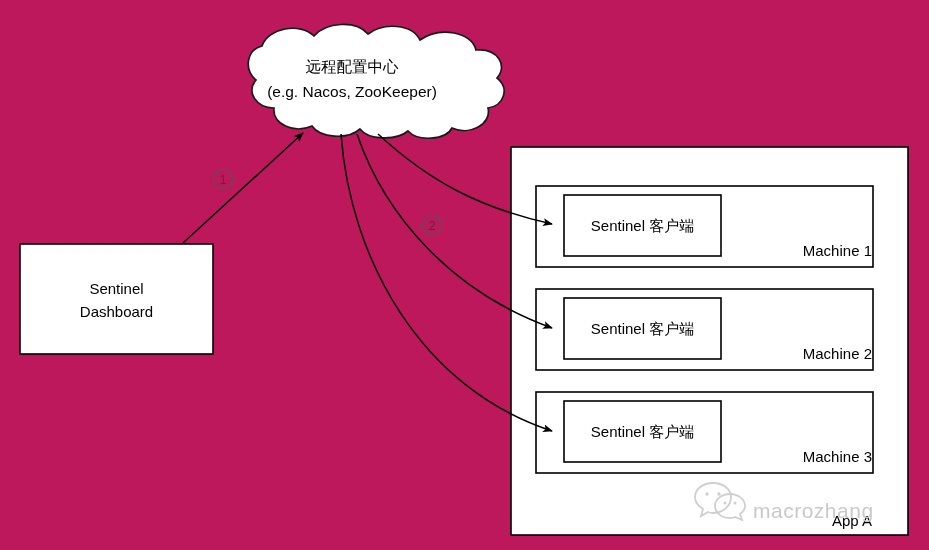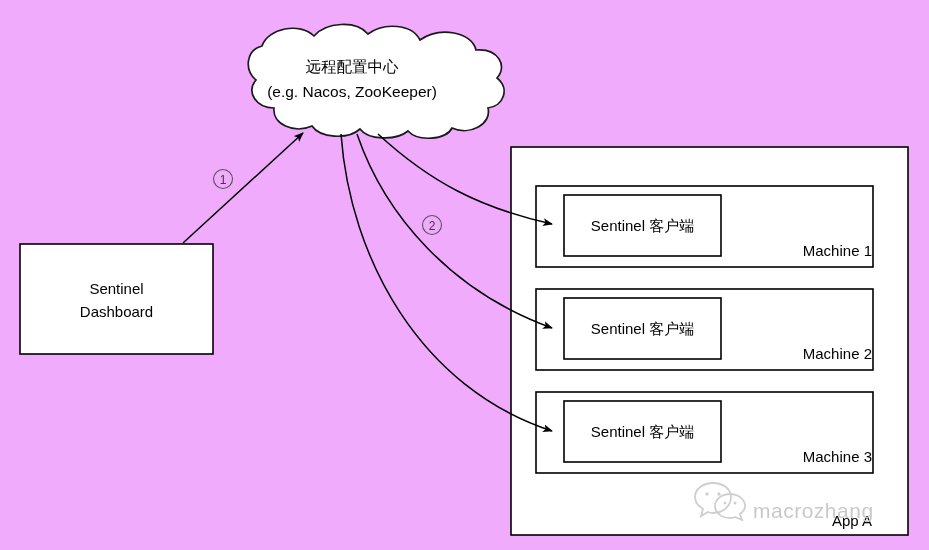--- a/index.html
+++ b/index.html
@@ -8,21 +8,21 @@
     background: #ffffff;
   }
   body {
     font-family: "Liberation Sans", "DejaVu Sans", sans-serif;
     color: #000000;
   }
   #canvas {
     position: relative;
     width: 929px;
     height: 550px;
-    background: #f0abfc;
+    background: #be185d;
     overflow: hidden;
     text-align: center;
   }
   #diagram-svg {
     position: absolute;
     left: 0;
     top: 0;
     width: 929px;
     height: 550px;
   }

